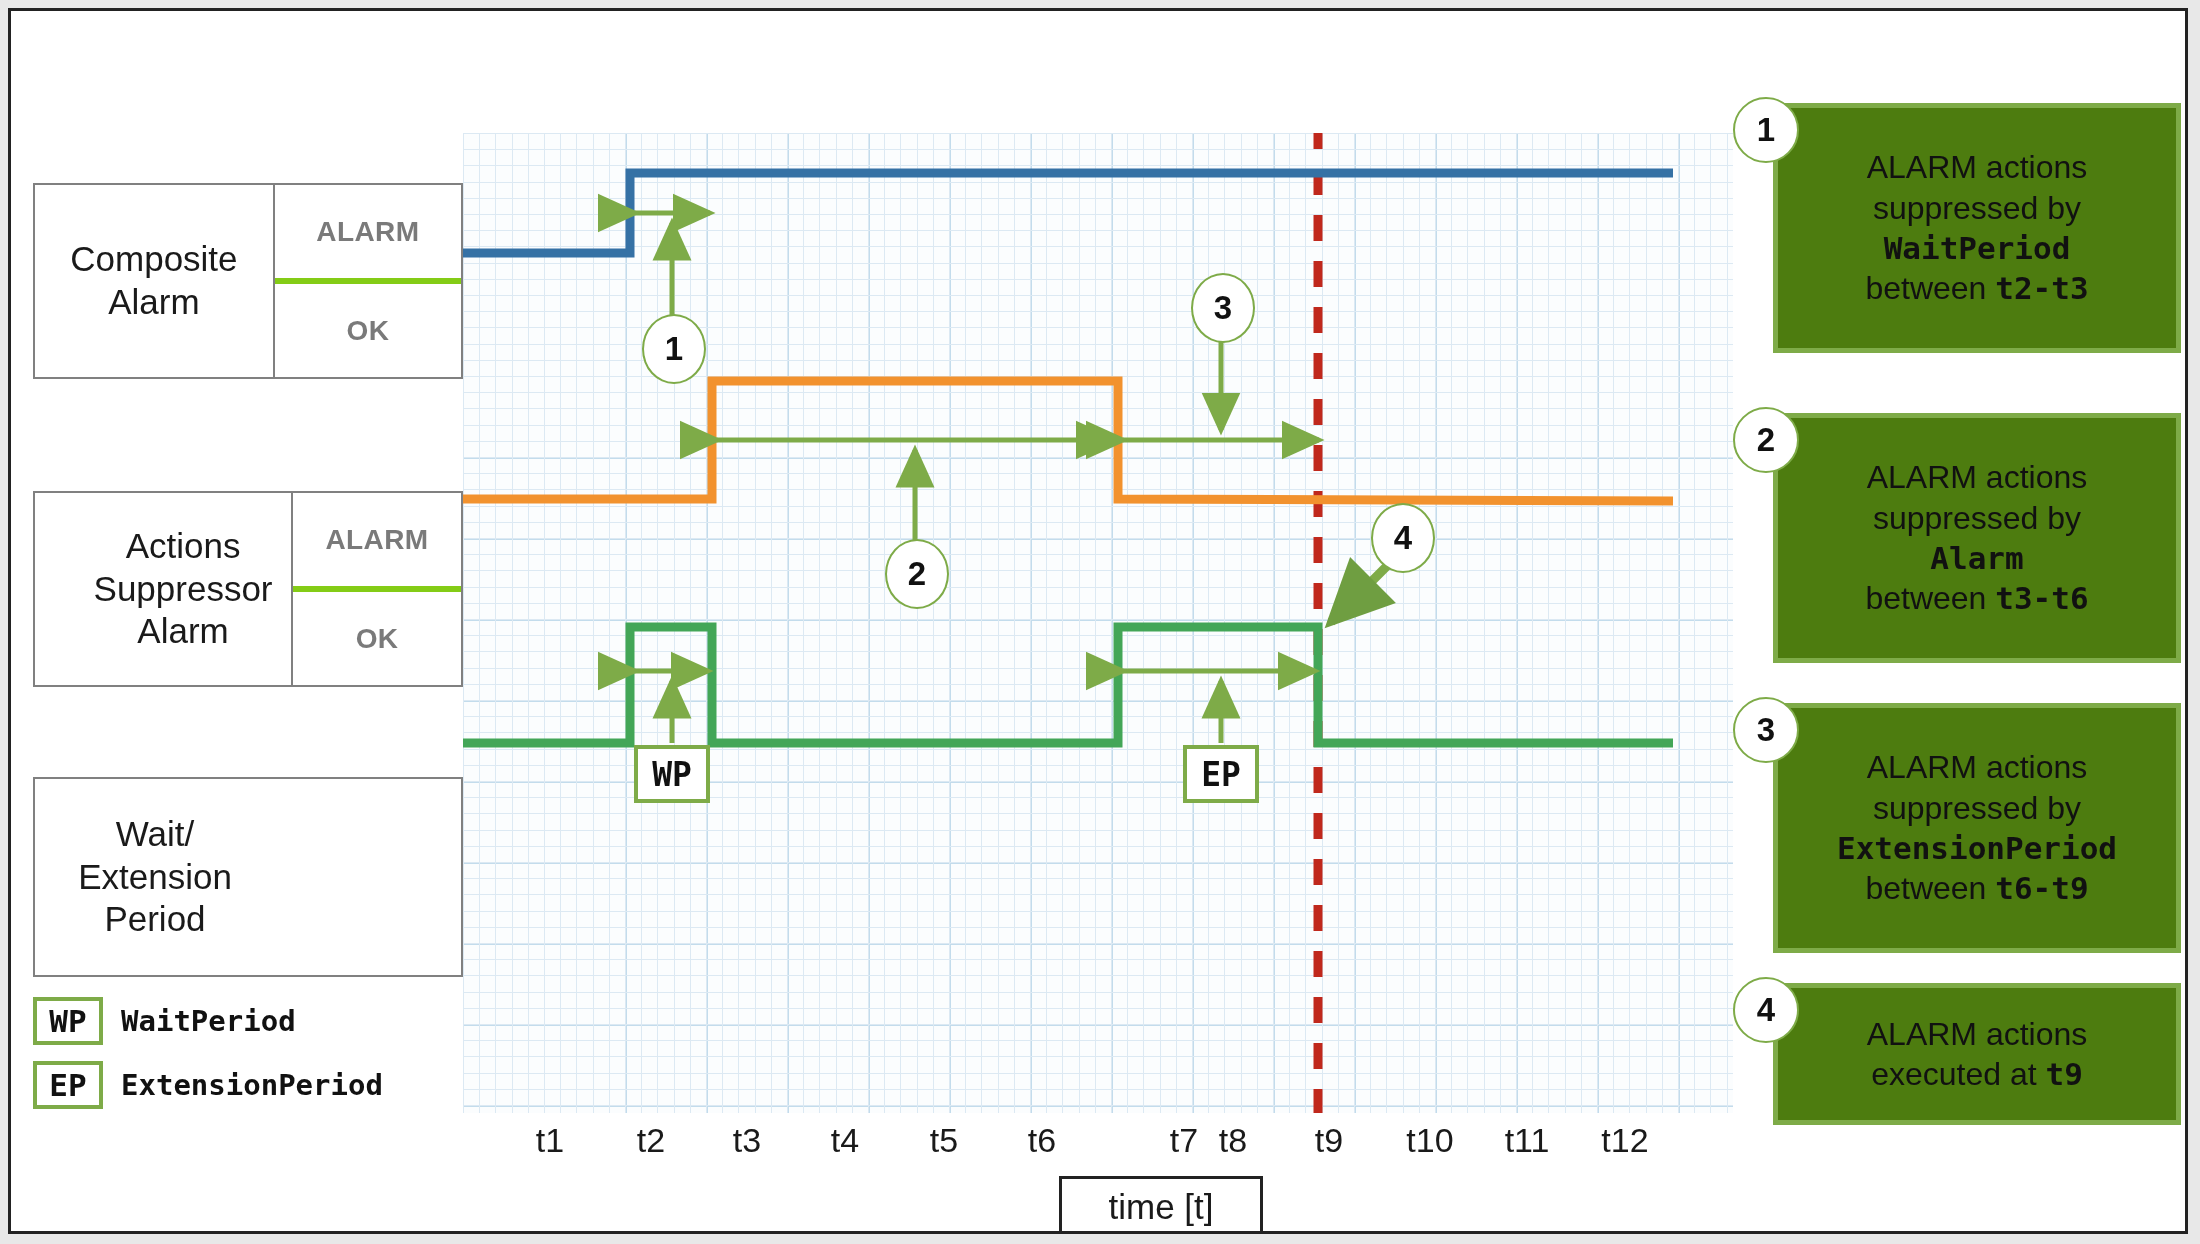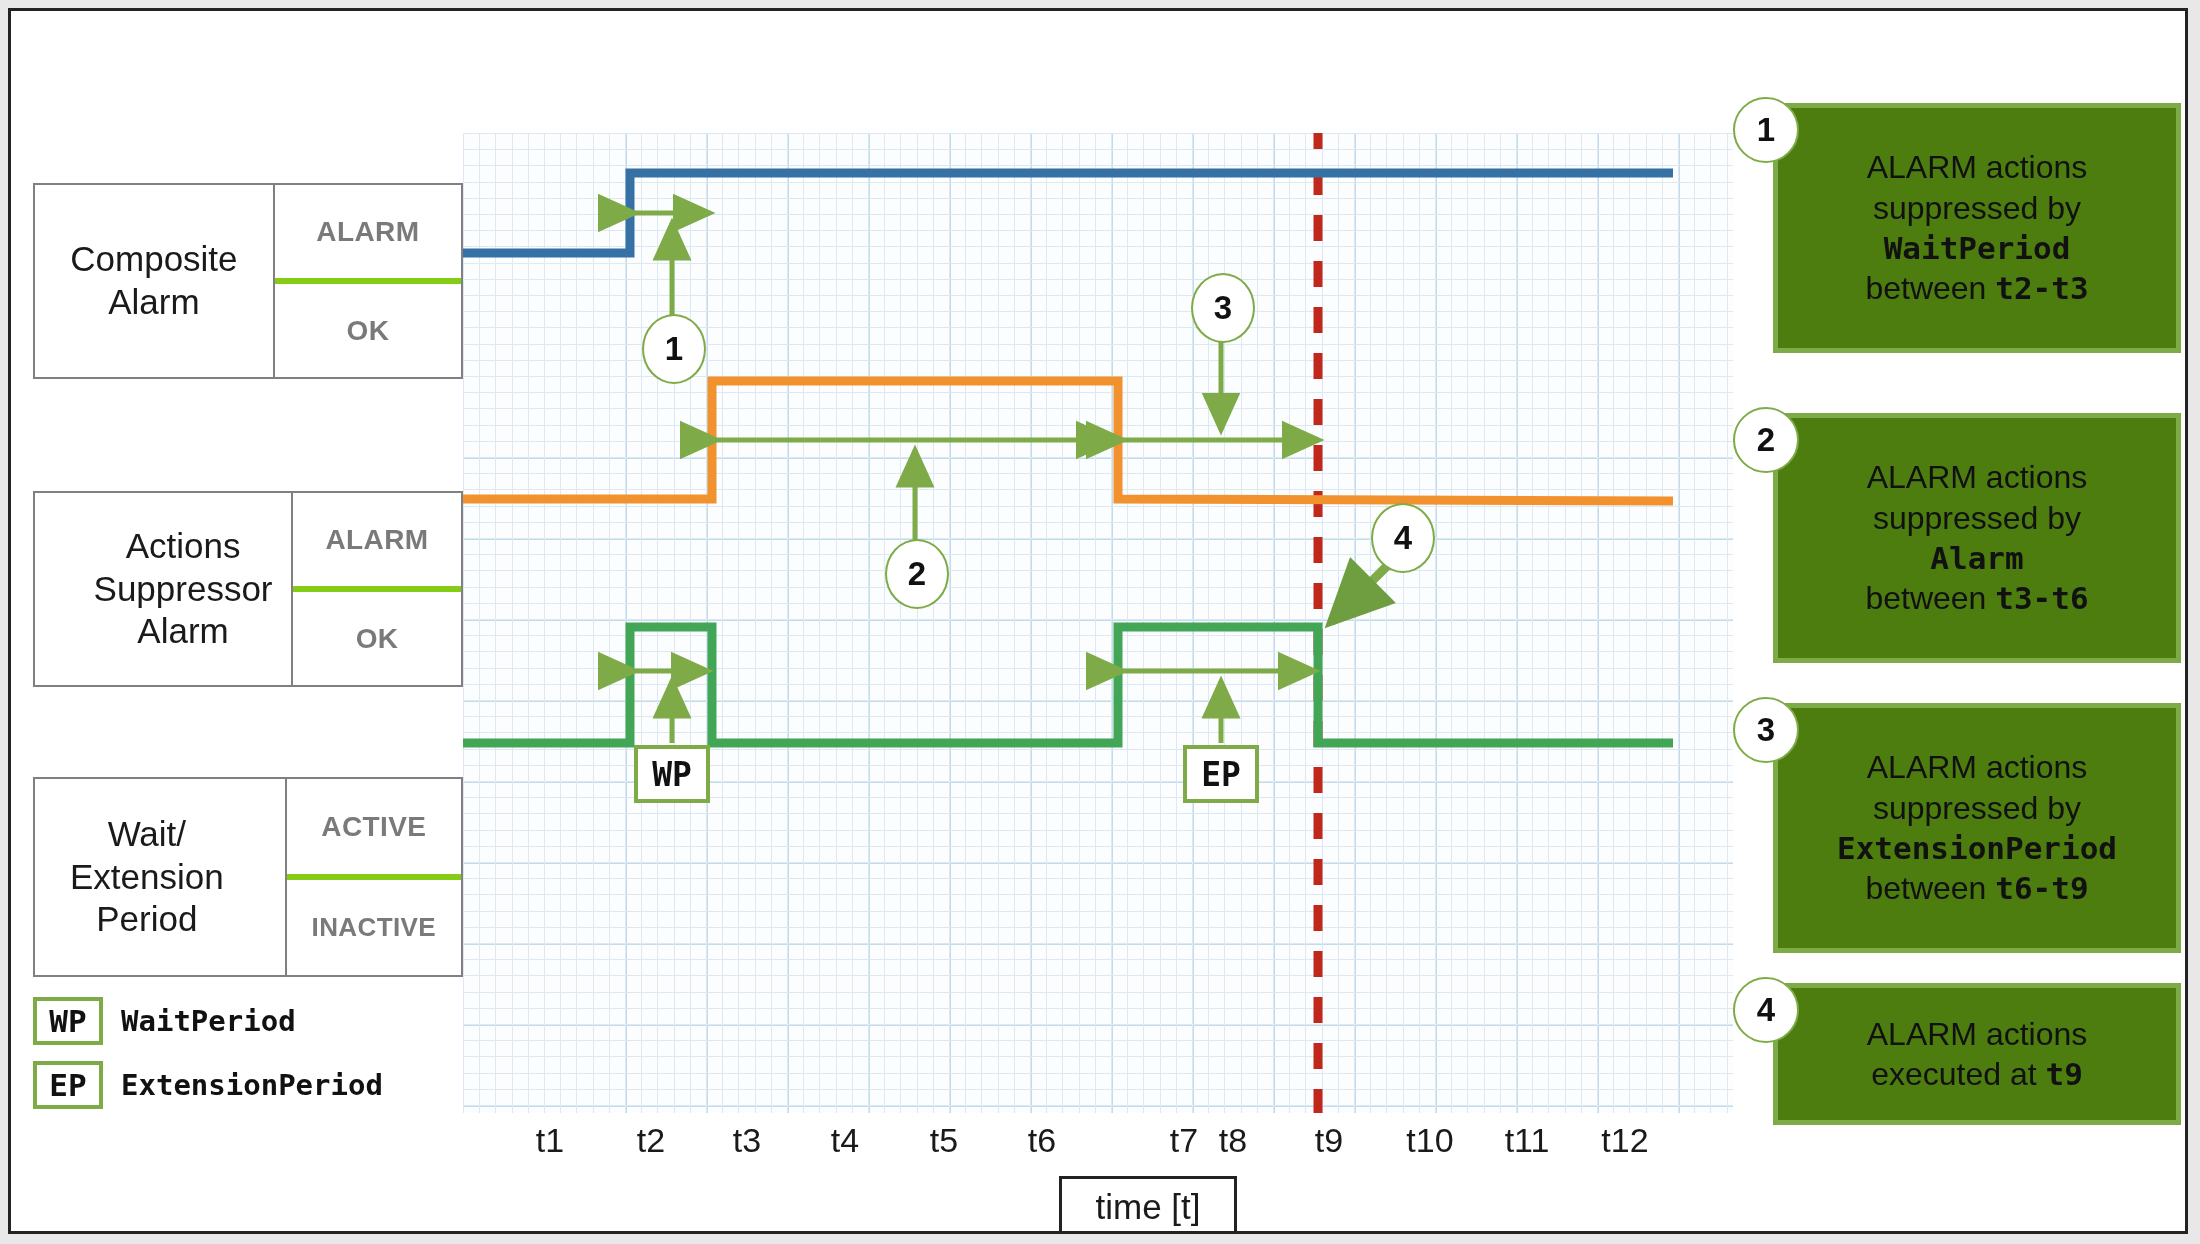--- a/index.html
+++ b/index.html
@@ -36,21 +36,21 @@
        display:flex;align-items:center;justify-content:center;
        font-family:"DejaVu Sans Mono",monospace;font-weight:bold;font-size:31px;color:#111;}
   .leg .txt{margin-left:18px;font-family:"DejaVu Sans Mono",monospace;font-weight:bold;
        font-size:29px;color:#111;}
 
   
   .tick{position:absolute;top:1110px;width:120px;margin-left:-60px;text-align:center;
         font-size:34px;color:#1a1a1a;}
 
   
-  #timebox{position:absolute;left:1048px;top:1165px;width:178px;height:62px;
+  #timebox{position:absolute;left:1048px;top:1165px;width:204px;height:62px;
         border:3px solid #222;background:#fff;box-sizing:border-box;
         display:flex;align-items:center;justify-content:center;font-size:35px;color:#1a1a1a;}
 
   
   .callout{position:absolute;left:1762px;width:408px;border:5px solid #7eab48;
         background:#4d7c0f;box-sizing:border-box;display:flex;align-items:center;
         justify-content:center;text-align:center;font-size:32px;color:#111;line-height:1.26;
         padding:10px 14px;}
   .callout b{font-family:"DejaVu Sans Mono",monospace;font-weight:bold;font-size:31px;}
   .callout .mono{font-family:"DejaVu Sans Mono",monospace;font-weight:bold;font-size:31px;}
@@ -158,24 +158,20 @@
     </div>
     <div class="states" style="width:190px;">
       <div class="st">ALARM</div>
       <div class="st bot">OK</div>
     </div>
   </div>
 
   <div class="rowbox" style="left:22px;top:766px;width:430px;height:200px;gap:26px;">
     <div class="name" style="width:240px;">
       <span><span>Wait/</span><br><span>Extension</span><br><span>Period</span></span>
-    </div>
-    <div class="states" style="width:190px;">
-      <div class="st">ACTIVE</div>
-      <div class="st bot" style="font-size:26px;">INACTIVE</div>
     </div>
   </div>
 
   <div id="legend">
     <div class="leg">
       <div class="chip">
           <span>WP</span>
         </div>
       <div class="txt">WaitPeriod</div>
     </div>

